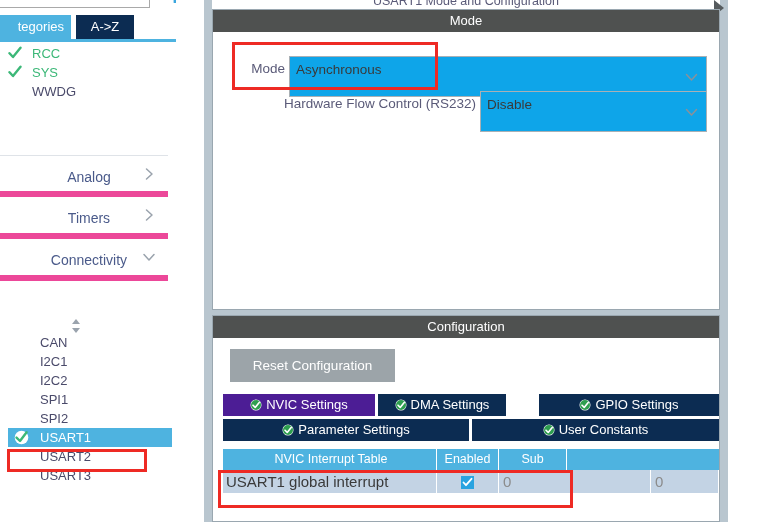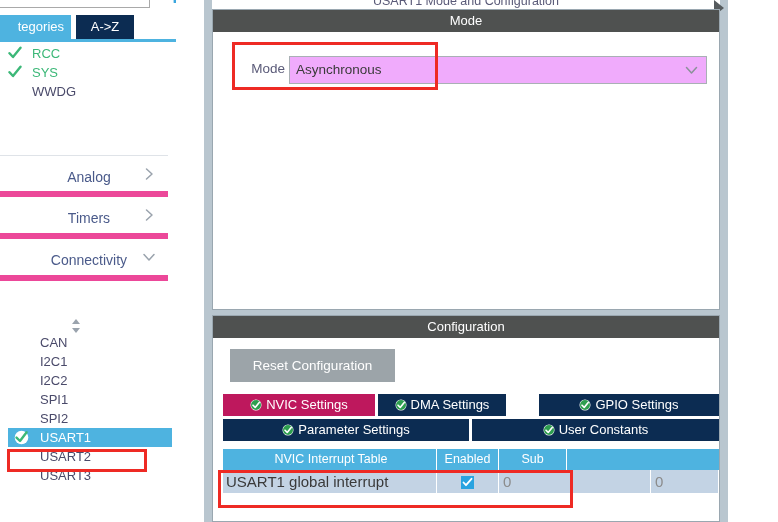--- a/index.html
+++ b/index.html
@@ -131,22 +131,22 @@
     line-height: 22px; text-align: center;
   }
 
   .form-row { position: absolute; height: 25px; }
   .form-label {
     position: absolute; top: 0; right: 100%; margin-right: 4px;
     font-size: 13.5px; color: #5a5a78; line-height: 25px;
     white-space: nowrap;
   }
   .combo {
-    position: absolute; top: 0; height: 28px;
-    background: #f0abfc; border: 1px solid #a9b0b5;
+    position: absolute; top: 0; height: 41px;
+    background: #0ea5e9; border: 1px solid #a9b0b5;
   }
   .combo .val {
     position: absolute; left: 6px; top: 0; line-height: 25px;
     font-size: 13.5px; color: #3a3a3a; white-space: nowrap;
   }
   .combo .chev {
     position: absolute; right: 8px; top: 50%; transform: translateY(-50%);
     width: 13px; height: 13px;
   }
   .combo .chev svg { display:block; }
@@ -163,21 +163,21 @@
     text-align: center; line-height: 33px;
   }
 
   .tabs-row { position: absolute; height: 22px; }
   .cfg-tab {
     position: absolute; top: 0; height: 22px;
     background: #0c2c52; color: #ffffff;
     font-size: 13px; line-height: 22px; text-align: center;
     white-space: nowrap; overflow: hidden;
   }
-  .cfg-tab.active { background: #be185d; }
+  .cfg-tab.active { background: #4c1d95; }
   .cfg-tab .tick {
     display: inline-block; width: 12px; height: 12px;
     vertical-align: -2px; margin-right: 4px;
   }
   .cfg-tab .tick svg { display:block; }
 
   
   .nvic-table {
     position: absolute; left: 10px; top: 133px; width: 496px;
   }
@@ -347,20 +347,31 @@
         <div class="combo" style="left:0; width:418px;">
           <span class="val">Asynchronous</span>
           <span class="chev">
             <svg width="13" height="13" viewBox="0 0 13 13">
               <path d="M1.5 4 L6.5 9.5 L11.5 4" fill="none" stroke="#8a9199" stroke-width="1.5" stroke-linecap="round" stroke-linejoin="round"></path>
             </svg>
           </span>
         </div>
       </div>
 
+      <div class="form-row" style="left:267px; top:81px; width:227px;">
+        <span class="form-label">Hardware Flow Control (RS232)</span>
+        <div class="combo" style="left:0; width:227px;">
+          <span class="val">Disable</span>
+          <span class="chev">
+            <svg width="13" height="13" viewBox="0 0 13 13">
+              <path d="M1.5 4 L6.5 9.5 L11.5 4" fill="none" stroke="#8a9199" stroke-width="1.5" stroke-linecap="round" stroke-linejoin="round"></path>
+            </svg>
+          </span>
+        </div>
+      </div>
     </div>
 
     <div class="sec-config-box">
       <div class="sec-header">Configuration</div>
 
       <button class="reset-btn">Reset Configuration</button>
 
       <div class="tabs-row" style="left:10px; top:78px; width:496px;">
         <div class="cfg-tab active" style="left:0; width:152px;">
           <span class="tick">

